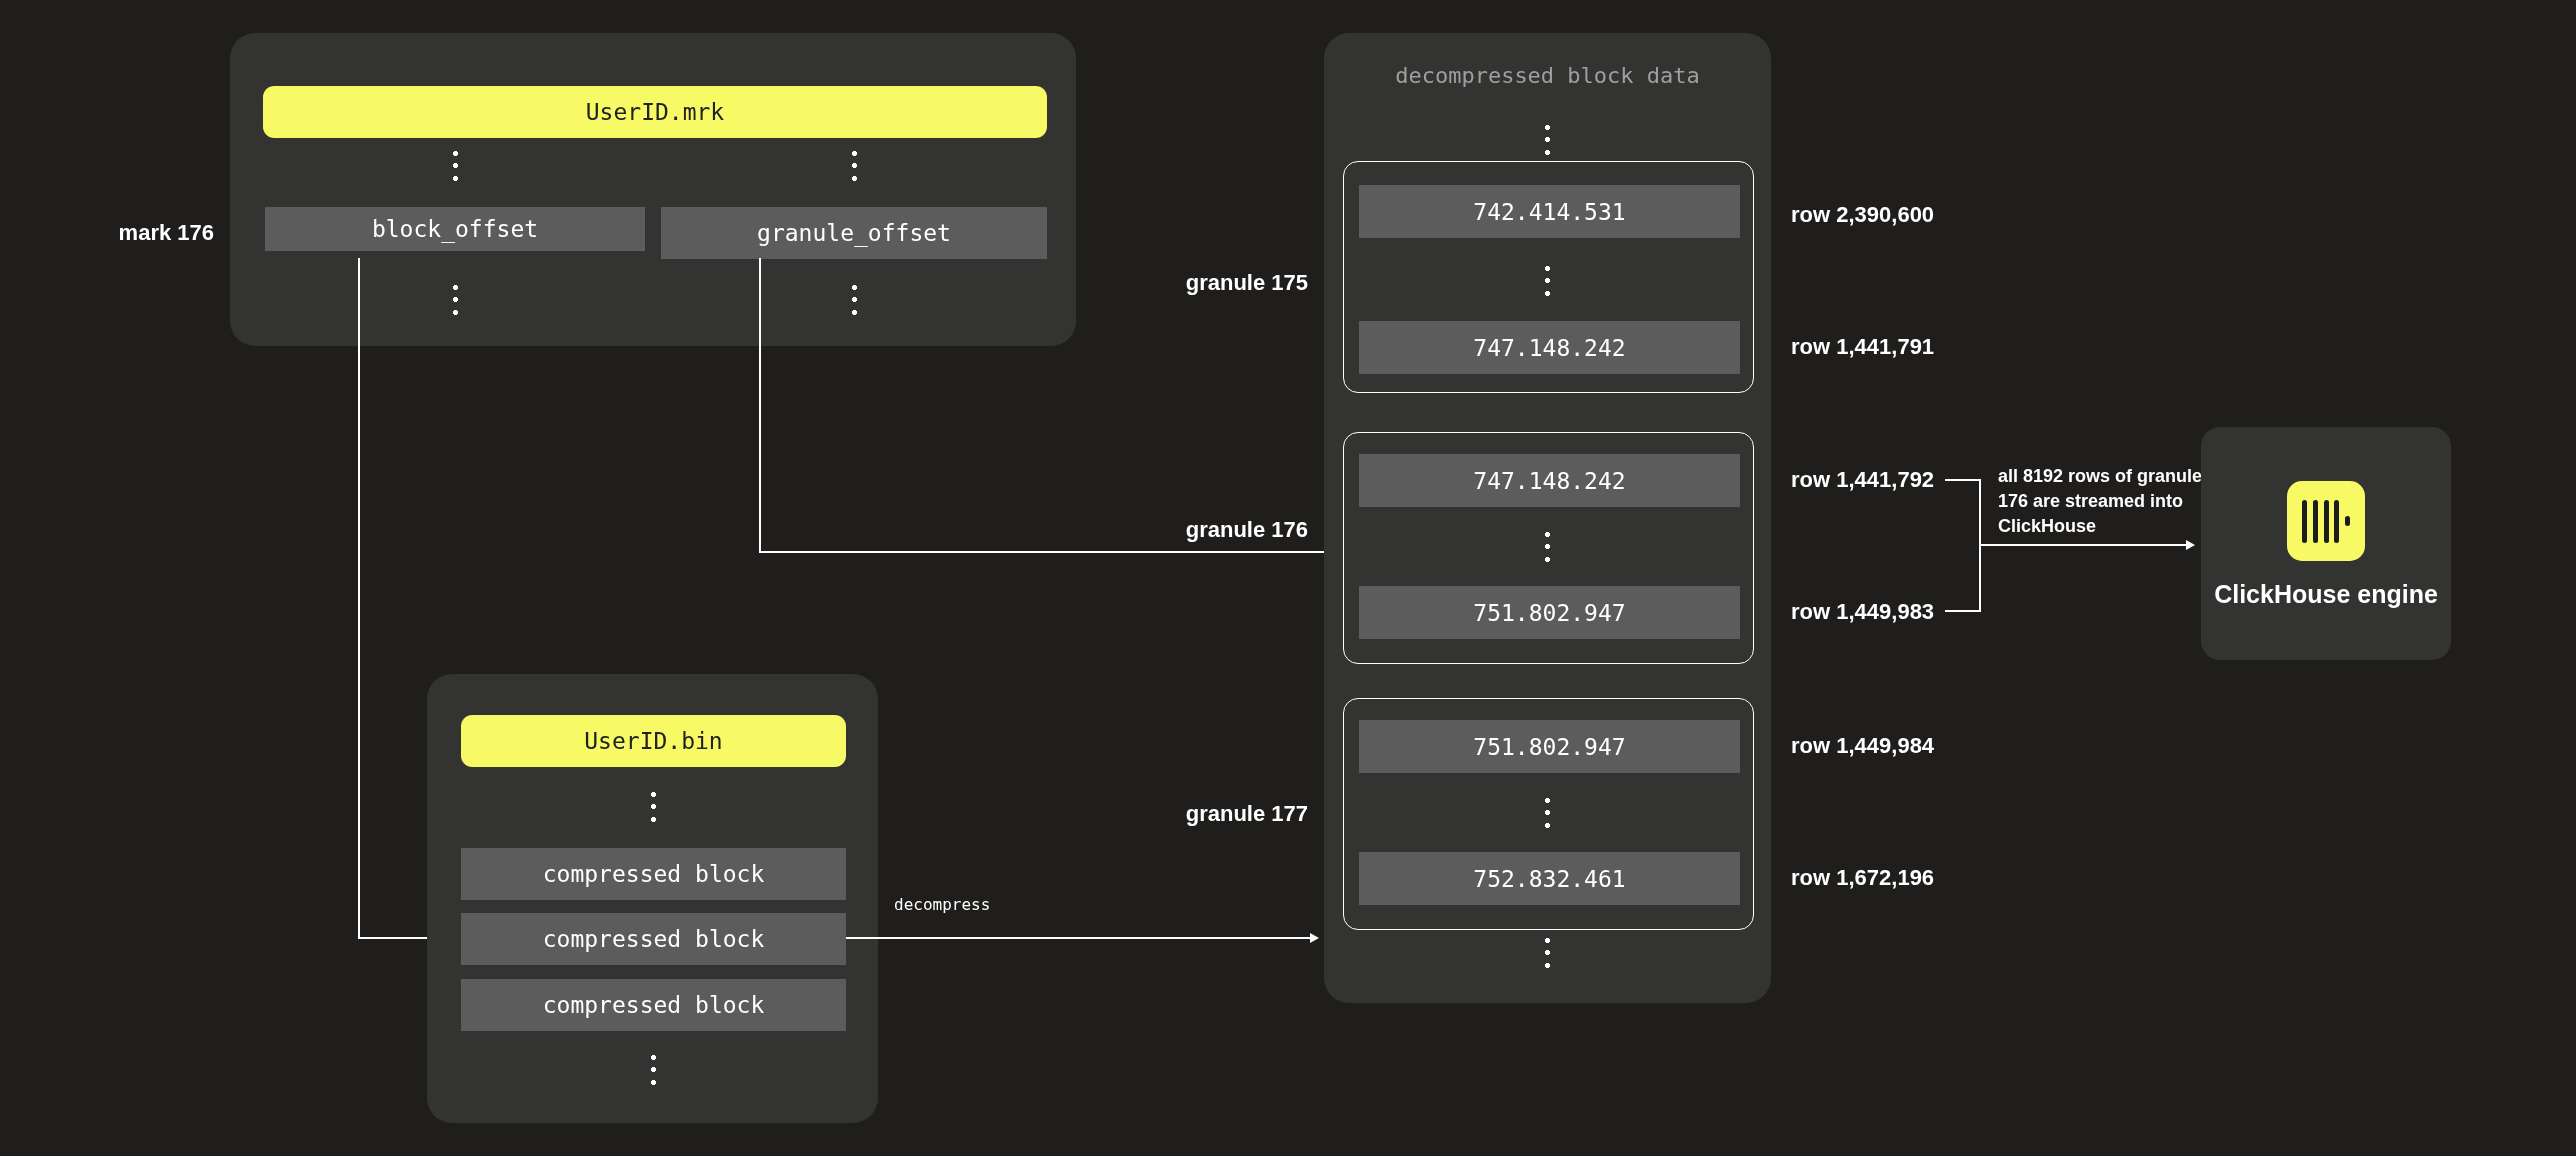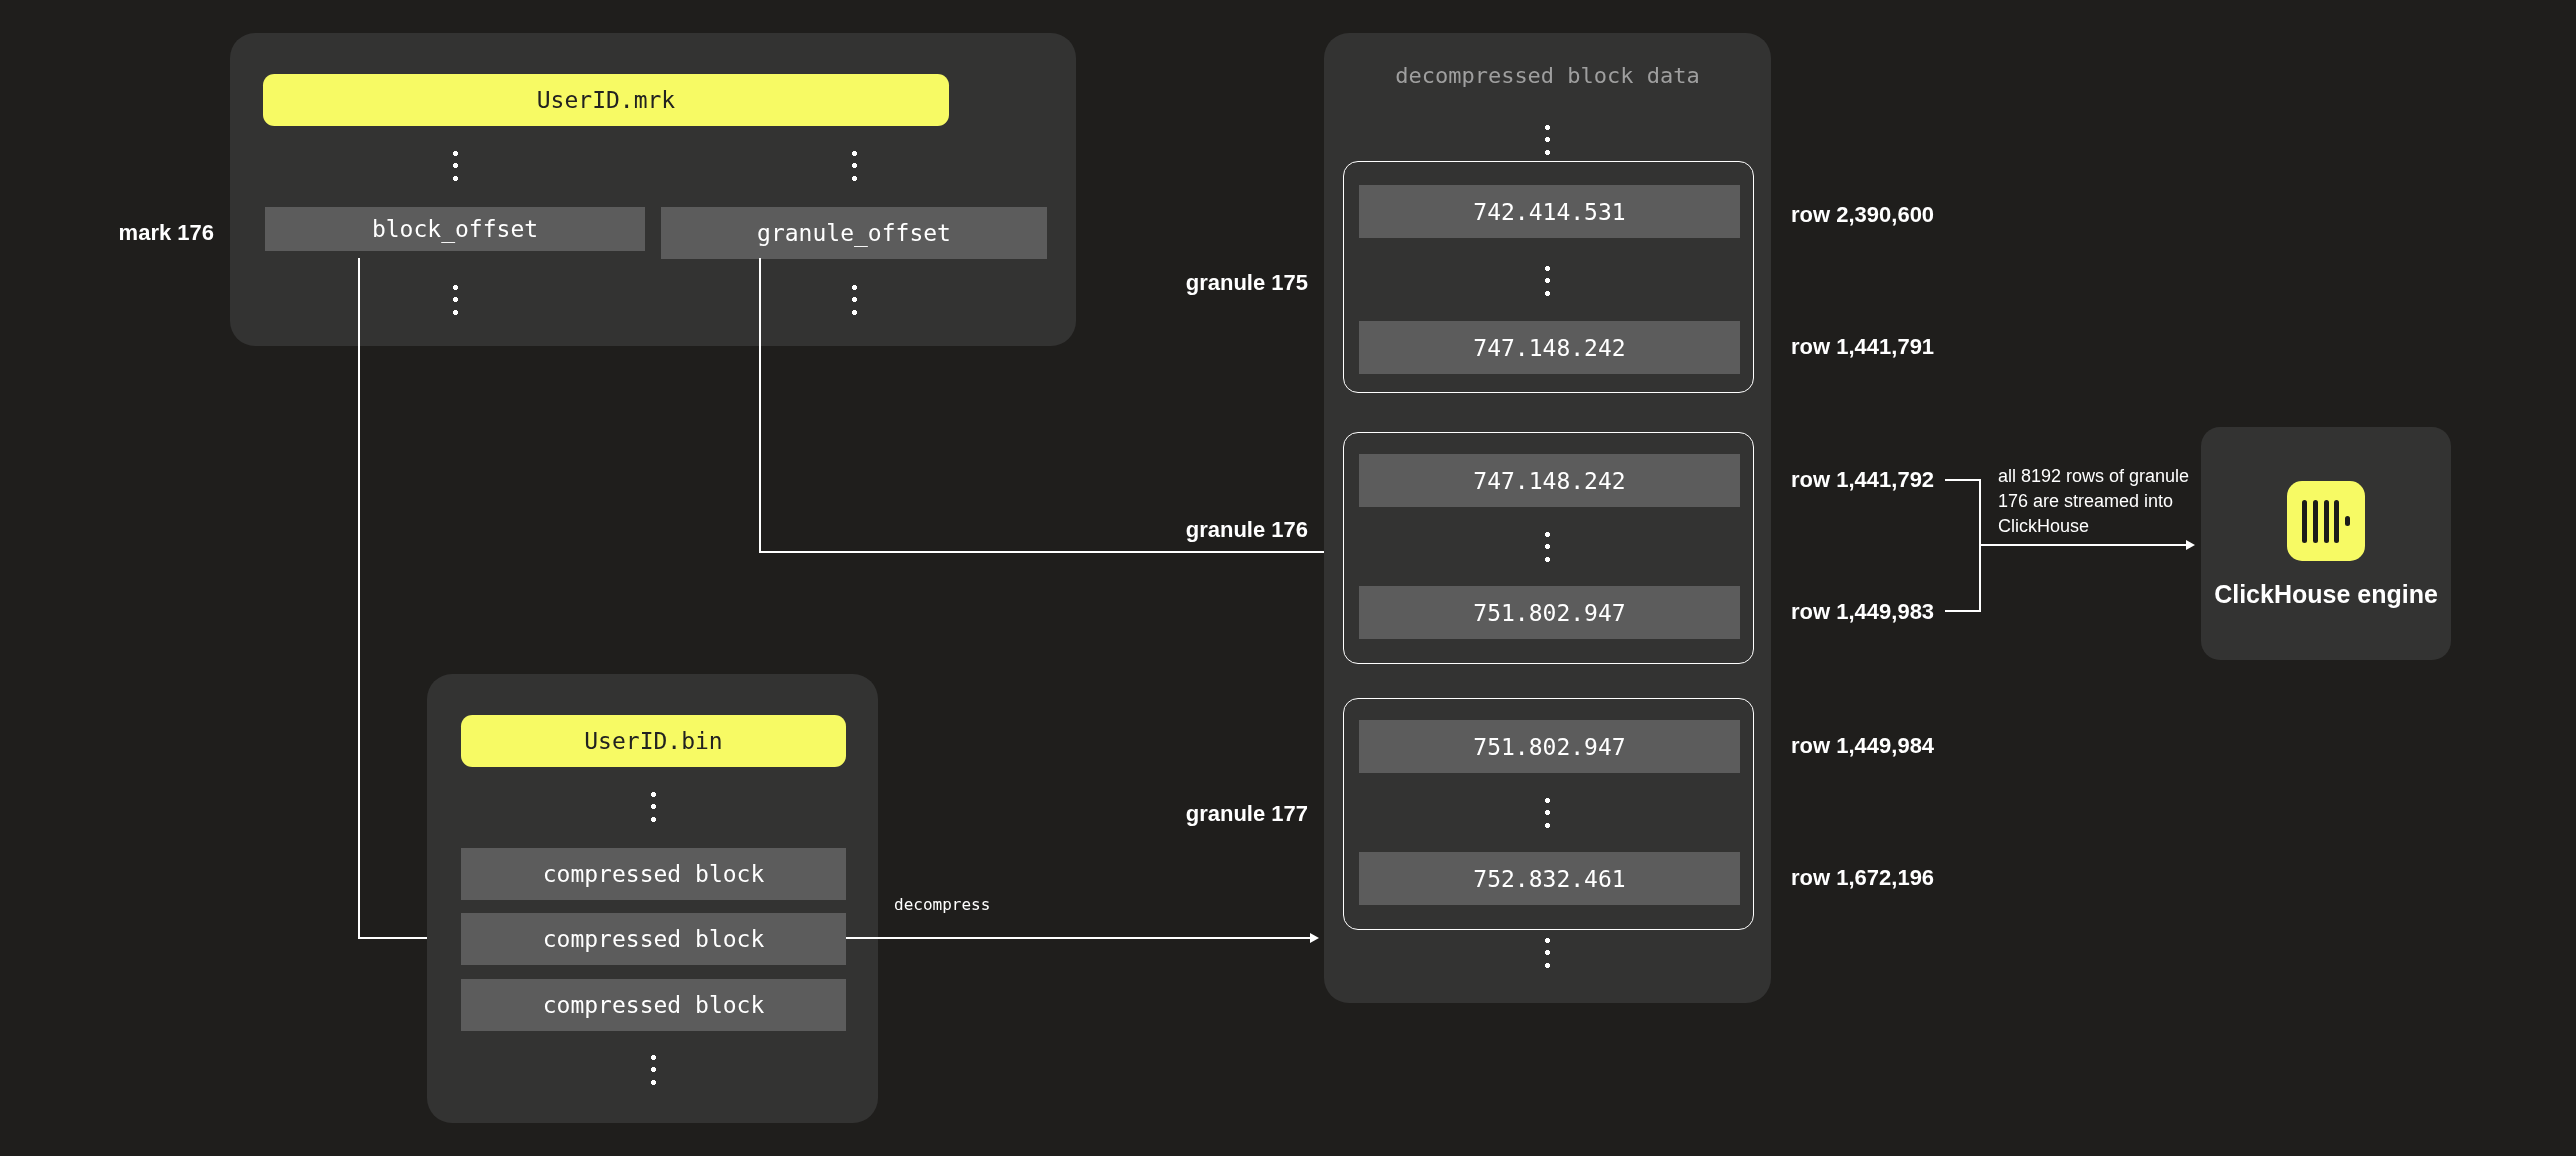--- a/index.html
+++ b/index.html
@@ -43,38 +43,38 @@
   }
   .sideLabel{
     position:absolute;color:var(--white);font-weight:700;font-size:22px;
     white-space:nowrap;transform:translateY(-50%);
   }
   .rightAlign{text-align:center;}
   .panelTitle{
     position:absolute;color:var(--muted);font-size:22px;text-align:center;white-space:nowrap;
   }
   .annot{
-    position:absolute;color:var(--white);font-size:18px;font-weight:400;line-height:25px;
+    position:absolute;color:var(--white);font-size:18px;font-weight:700;line-height:25px;
     white-space:nowrap;
   }
   .engineLabel{
     position:absolute;color:var(--white);font-weight:700;font-size:25px;text-align:center;white-space:nowrap;
   }
   .logo{
     position:absolute;background:var(--yellow);border-radius:15px;
     display:flex;align-items:center;justify-content:center;gap:5.7px;
   }
   .logo .bar{width:5px;height:43px;background:#1c1c1a;border-radius:2.5px;}
   .logo .bar.short{height:10.7px;}
 </style>
 </head>
 <body>
 
 <div class="panel" style="left:230px;top:33px;width:846px;height:313px"></div>
-<div class="chip mono" style="left:263px;top:74px;width:686px;height:52px">UserID.mrk</div>
+<div class="chip mono" style="left:263px;top:86px;width:784px;height:52px">UserID.mrk</div>
 <div class="vdots" style="left:453px;top:151px"></div>
 <div class="vdots" style="left:852px;top:151px"></div>
 <div class="cell mono" style="left:265px;top:207px;width:380px;height:44px">block_offset</div>
 <div class="cell mono" style="left:661px;top:207px;width:386px;height:52px">granule_offset</div>
 <div class="vdots" style="left:453px;top:285px"></div>
 <div class="vdots" style="left:852px;top:285px"></div>
 <div class="sideLabel rightAlign" style="right:2362px;top:233px">mark 176</div>
 
 <div class="vline" style="left:358px;top:258px;height:680px"></div>
 <div class="hline" style="left:358px;top:937px;width:94px"></div>

